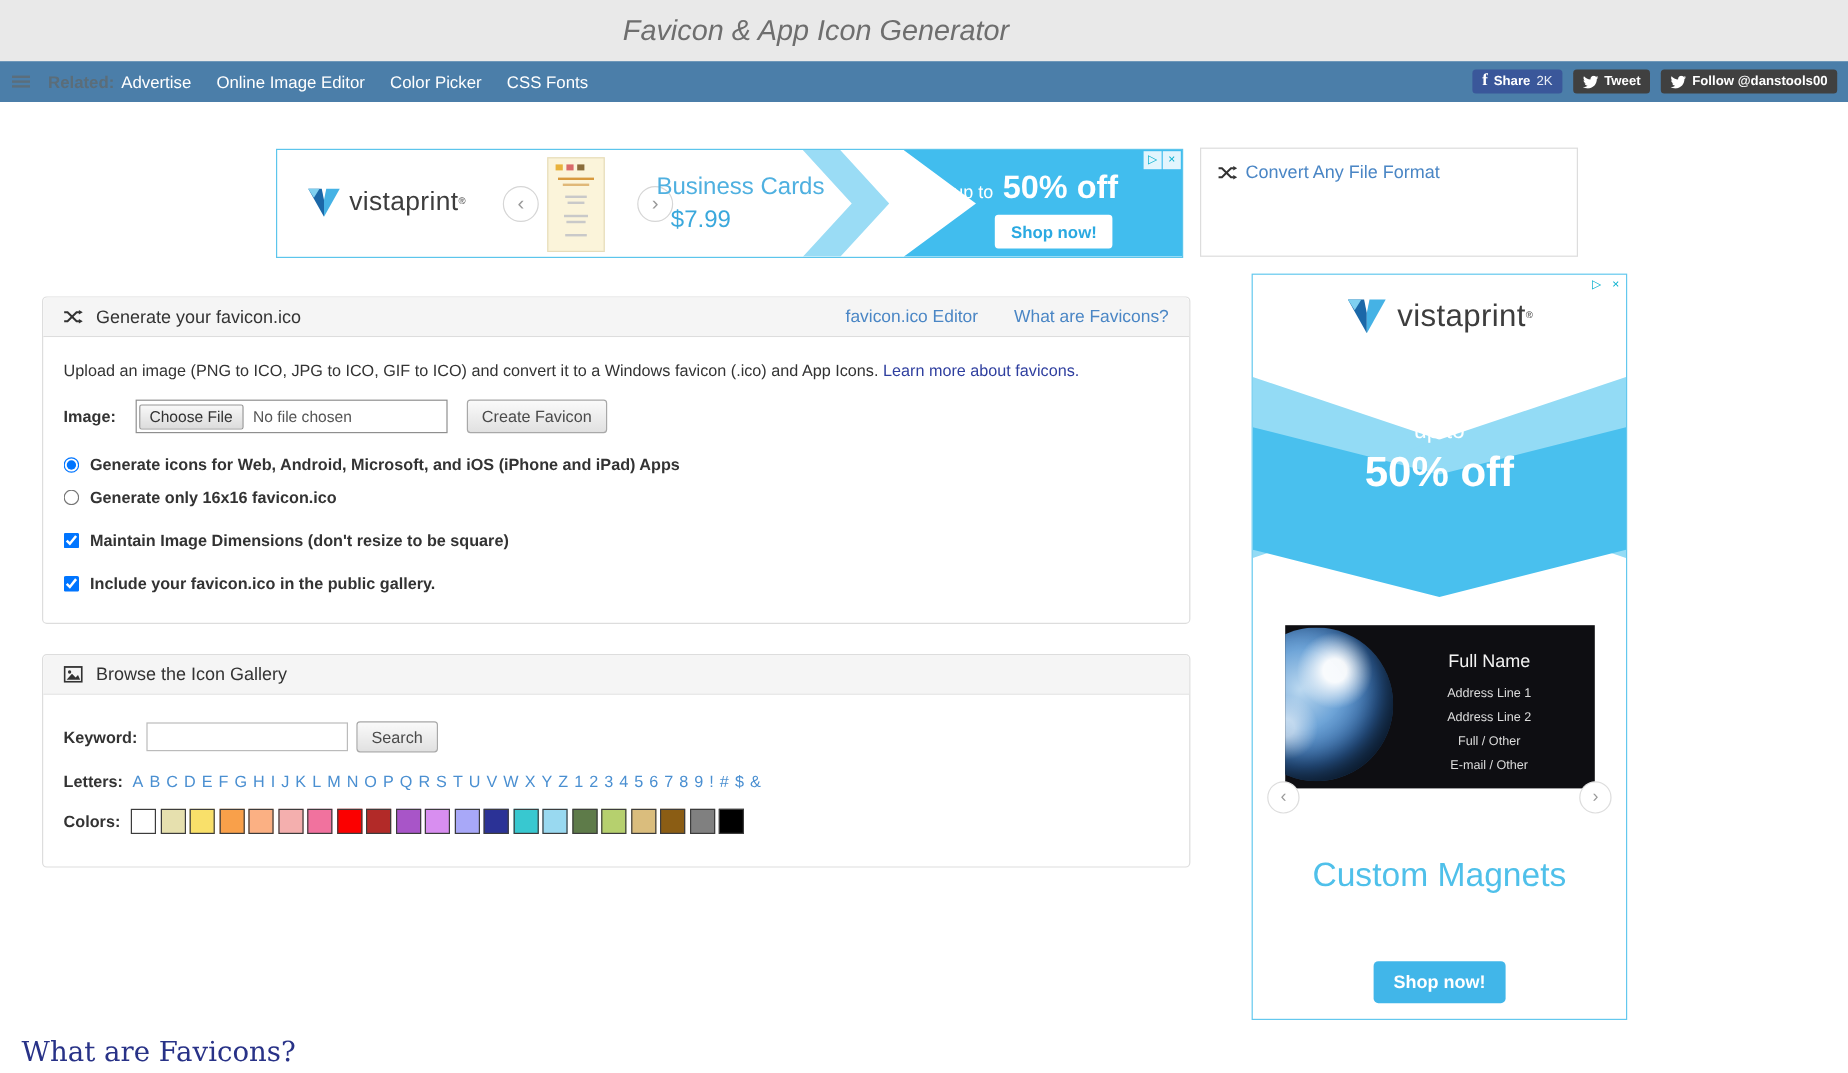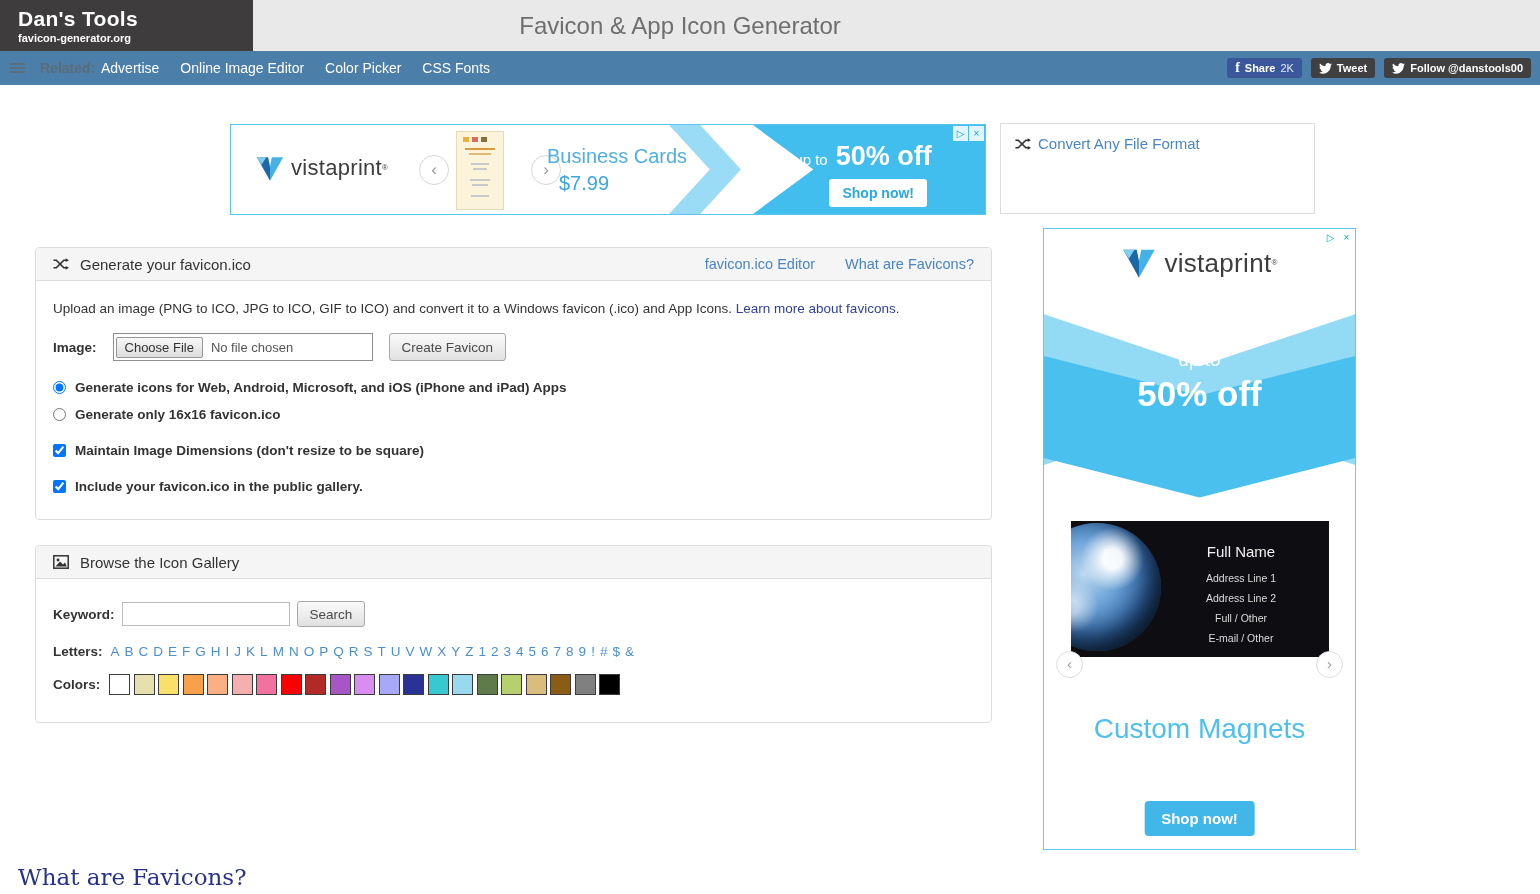--- a/index.html
+++ b/index.html
@@ -6,21 +6,21 @@
   html,body { width:1540px; height:894px; overflow:hidden; background:#fff;
               font-family:"Liberation Sans", sans-serif; }
 
   
   .hdr { position:absolute; top:0; left:0; width:1540px; height:51px; background:#e9e9e9; }
   .logo-box { position:absolute; top:0; left:0; width:253px; height:51px; background:#3e3c3c;
               color:#fff; padding:8px 0 0 18px; }
   .logo-title { font-size:21px; font-weight:bold; letter-spacing:.3px; line-height:1.05; }
   .logo-sub { font-size:11px; font-weight:bold; margin-top:2px; }
   .page-title { position:absolute; top:0; left:380px; width:600px; height:51px; line-height:51px;
-                text-align:center; font-size:24px; color:#6e6e6e; }
+                text-align:center; font-size:24px; color:#6e6e6e;font-style:italic; }
 
   
   .nav { position:absolute; top:51px; left:0; width:1540px; height:34px; background:#4b7ea9; }
   .burger { position:absolute; left:10px; top:10px; cursor:pointer; }
   .burger span { display:block; width:15px; height:2px; background:#5b6e7c; margin:2px 0; }
   .related { position:absolute; left:40px; top:0; height:34px; line-height:34px;
              color:#5b6d79; font-weight:bold; font-size:14px; }
   .nav-links { position:absolute; left:101px; top:0; height:34px; display:flex; gap:21px; align-items:center; }
   .nav-link { color:#ffffff; font-size:14px; text-decoration:none; }
   .social { position:absolute; right:9px; top:7px; display:flex; gap:9px; align-items:center; }
@@ -135,24 +135,20 @@
               font-weight:bold; font-size:15px; padding:9px 17px; border-radius:4px; border:none; cursor:pointer; }
 
   
   .footer-h { position:absolute; left:18px; top:864px; font-family:"DejaVu Serif", serif;
               font-size:23px; font-weight:normal; color:#283287; }
 </style>
 </head>
 <body>
 
 <div class="hdr">
-  <div class="logo-box">
-    <div class="logo-title">Dan's Tools</div>
-    <div class="logo-sub">favicon-generator.org</div>
-  </div>
   <div class="page-title">Favicon &amp; App Icon Generator</div>
 </div>
 
 <div class="nav">
   <div class="burger">
       <span></span>
       <span></span>
       <span></span>
     </div>
   <div class="related">Related:</div>

